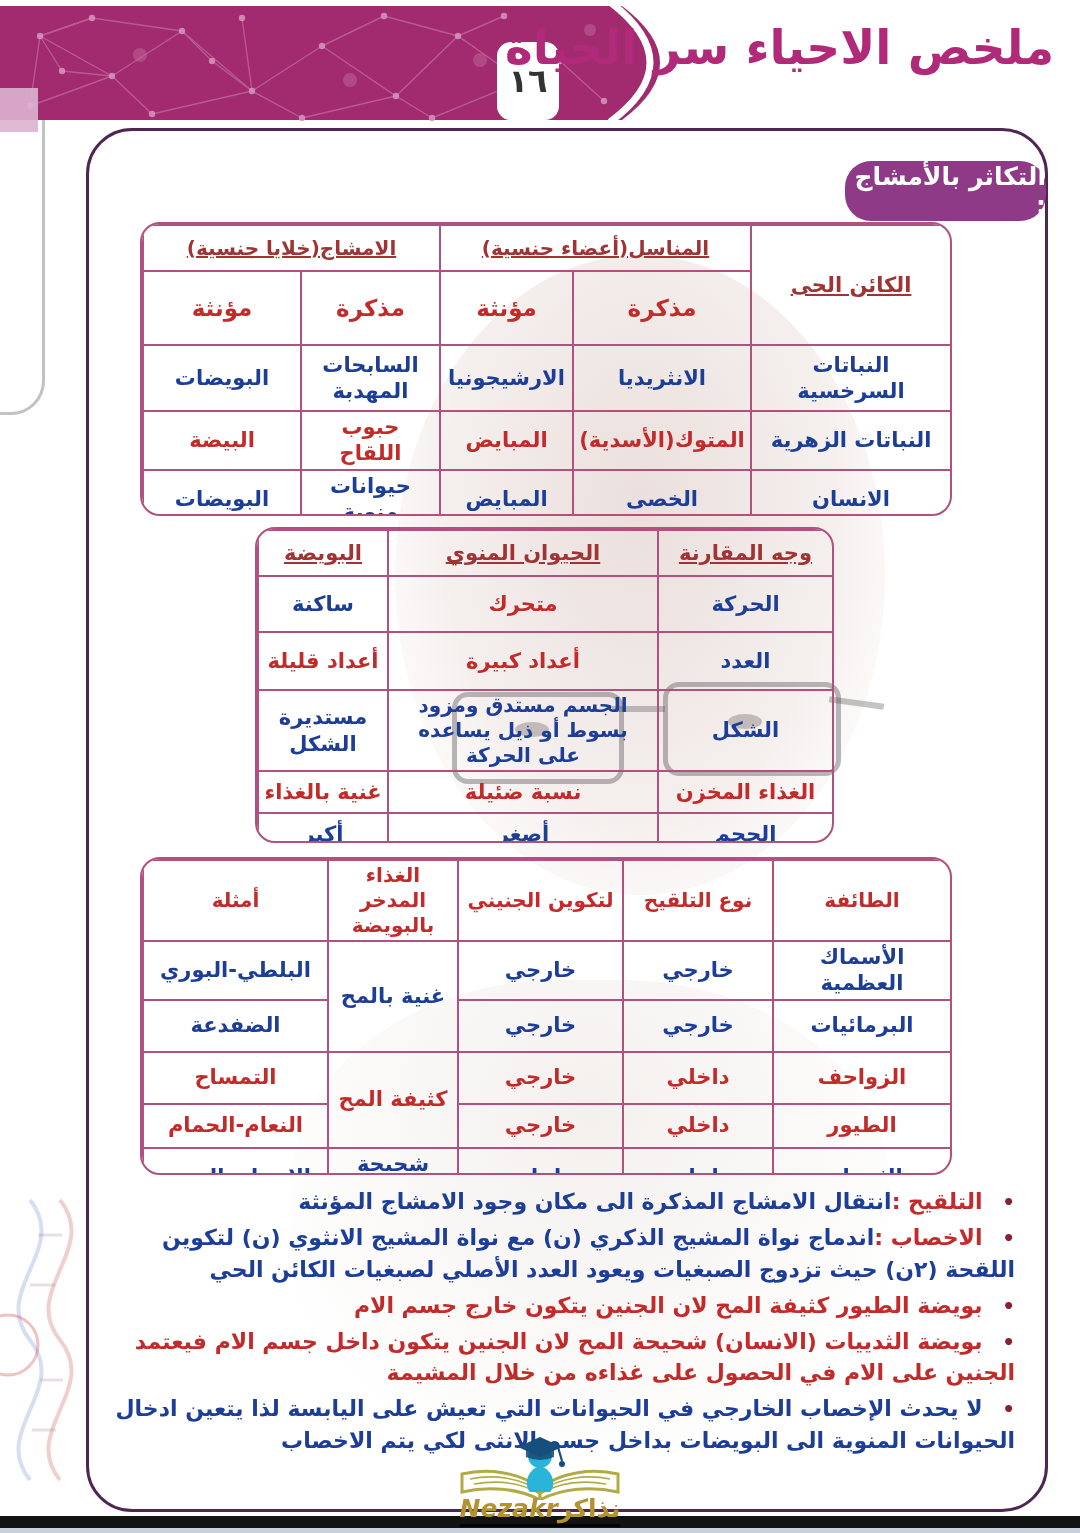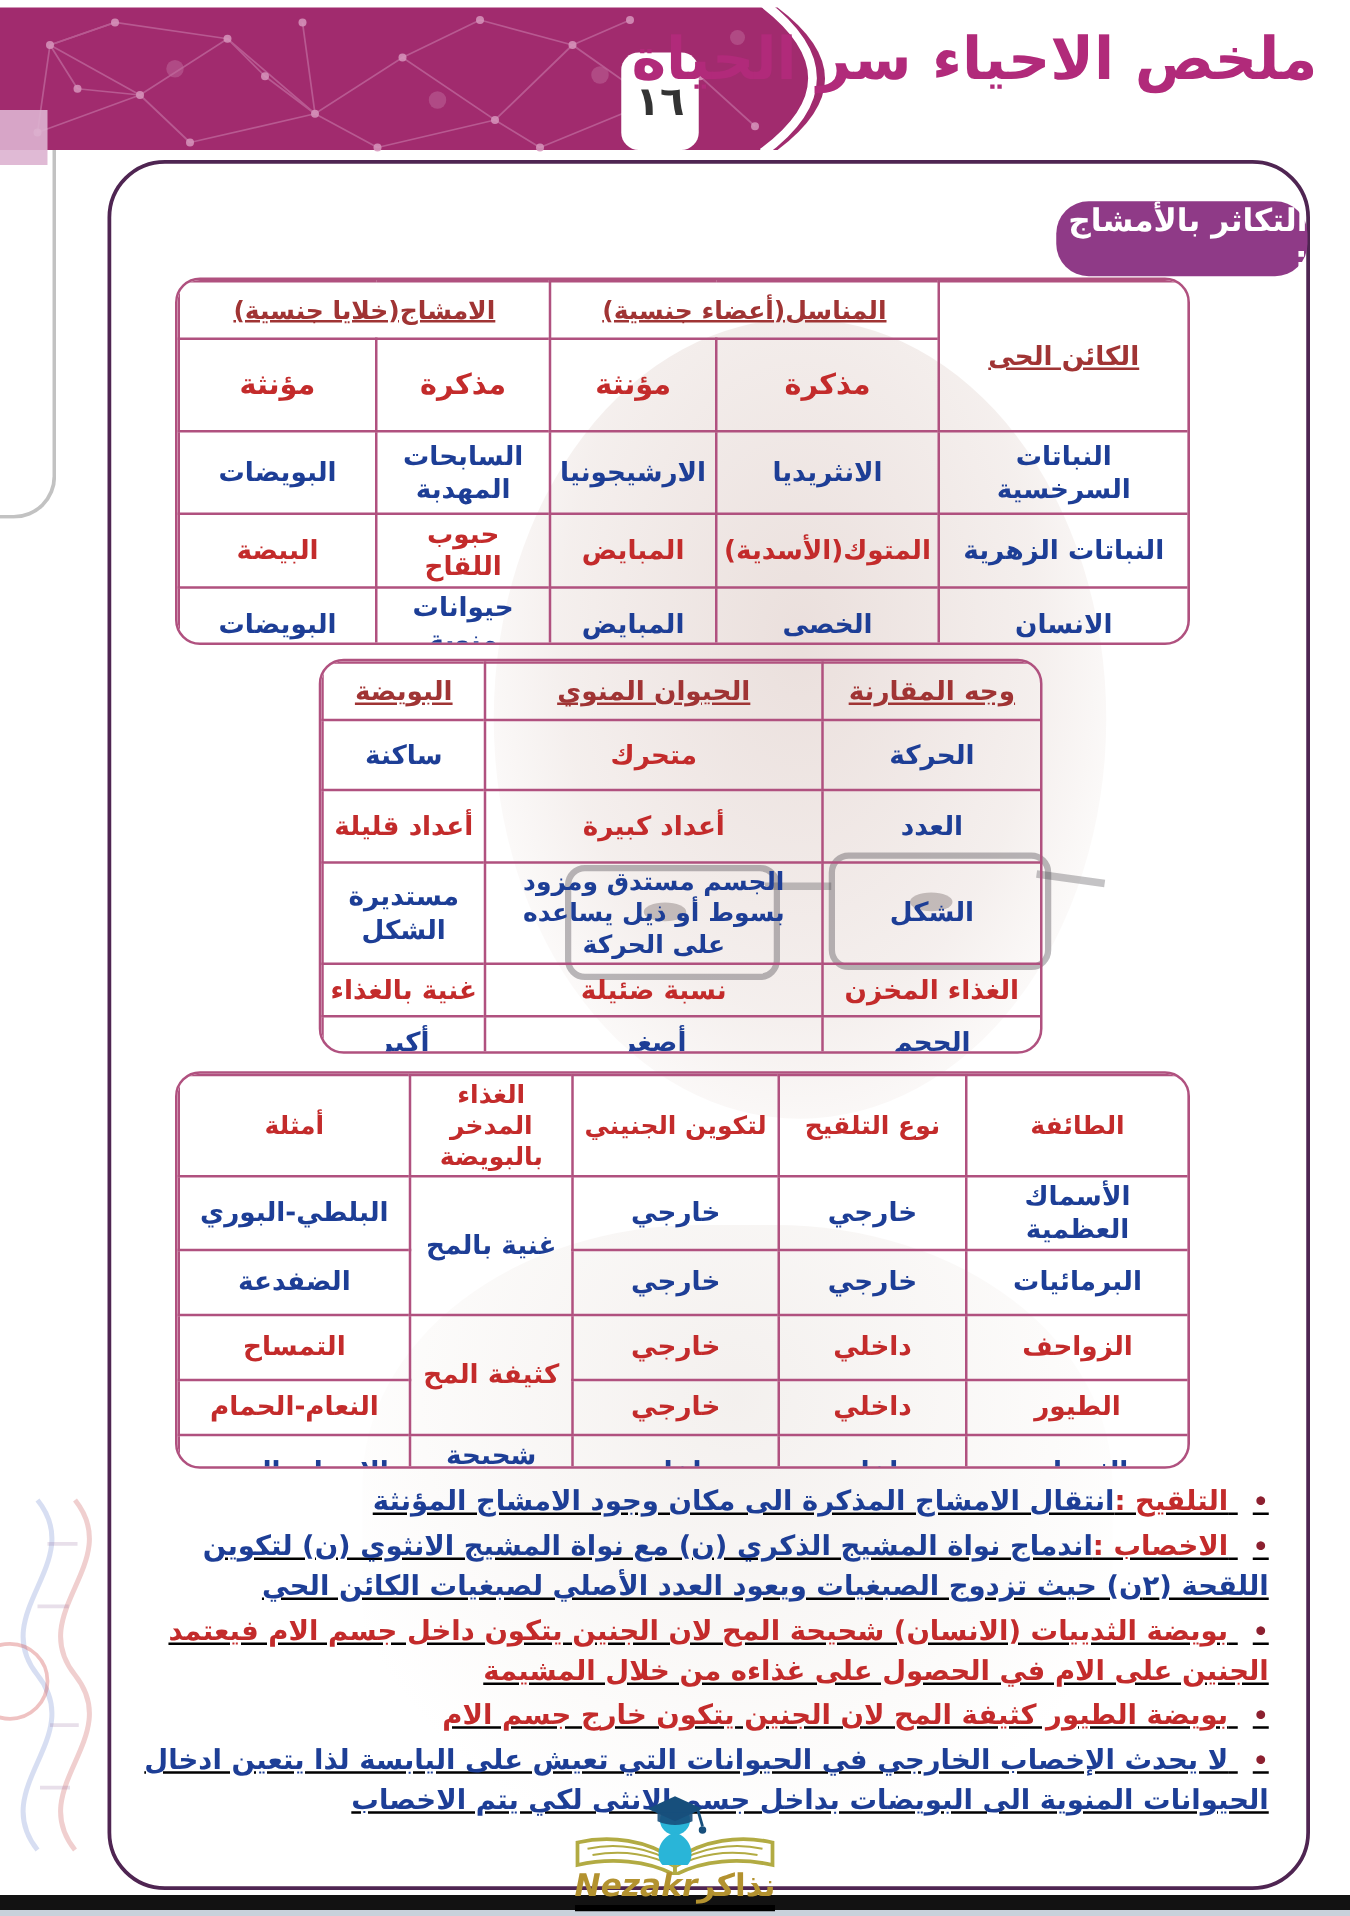--- a/index.html
+++ b/index.html
@@ -48,27 +48,27 @@
   #t2 tr:nth-child(1){height:46px;} #t2 tr:nth-child(2){height:56px;} #t2 tr:nth-child(3){height:58px;}
   #t2 tr:nth-child(4){height:68px;} #t2 tr:nth-child(5){height:42px;} #t2 tr:nth-child(6){height:42px;}
   #t2 td{font-size:21px;}
   #t2 .long{font-size:20px;}
   #t3{left:140px;top:857px;width:808px;height:314px;}
   #t3 tr:nth-child(1){height:70px;} #t3 tr:nth-child(2){height:54px;margin-top:17px;} #t3 tr:nth-child(3){height:52px;}
   #t3 tr:nth-child(4){height:52px;} #t3 tr:nth-child(5){height:44px;} #t3 tr:nth-child(6){height:42px;}
   #t3 .hd{font-size:20px;}
   
   .notes{position:absolute;left:88px;top:1186px;width:927px;z-index:2;direction:rtl;
-         list-style:none;margin:0;padding:0;font-size:22px;font-weight:bold;line-height:1.45;text-align:right;text-decoration:underline;}
+         list-style:none;margin:0;padding:0;font-size:22px;font-weight:bold;line-height:1.45;text-align:right;}
   .notes li{margin:0 0 4px 0;}
   .notes li::before{content:"\2022";color:#8c2030;margin-left:12px;font-size:20px;}
   
   .logo-svg{position:absolute;left:448px;top:1436px;z-index:4;}
   .logo-text{position:absolute;left:430px;top:1494px;width:220px;text-align:center;z-index:4;direction:rtl;}
-  .logo-text .underl{display:inline-block;border-bottom:5px solid #000000;padding-bottom:1px;
+  .logo-text .underl{display:inline-block;border-bottom:3px solid #000000;padding-bottom:1px;
                      color:#b3922f;font-size:25px;font-weight:bold;}
   .logo-en{font-style:italic;}
   .bottom-bar{position:absolute;left:0;top:1516px;width:1080px;height:12px;background:#121212;z-index:3;}
   .bottom-strip{position:absolute;left:0;top:1528px;width:1080px;height:5px;background:#c8d1db;z-index:3;}
 </style>
 </head>
 <body>
 
 <div class="page">
 
@@ -280,24 +280,24 @@
   </div>
 
   <ul class="notes">
     <li>
       <span class="red">التلقيح :</span><span class="blue">انتقال الامشاج المذكرة الى مكان وجود الامشاج المؤنثة</span>
     </li>
     <li>
       <span class="red">الاخصاب :</span><span class="blue">اندماج نواة المشيج الذكري (ن) مع نواة المشيج الانثوي (ن) لتكوين اللقحة (٢ن) حيث تزدوج الصبغيات ويعود العدد الأصلي لصبغيات الكائن الحي</span>
     </li>
     <li>
+      <span class="red">بويضة الطيور كثيفة المح لان الجنين يتكون خارج جسم الام</span>
+    </li>
+    <li>
       <span class="red">بويضة الثدييات (الانسان) شحيحة المح لان الجنين يتكون داخل جسم الام فيعتمد الجنين على الام في الحصول على غذاءه من خلال المشيمة</span>
-    </li>
-    <li>
-      <span class="red">بويضة الطيور كثيفة المح لان الجنين يتكون خارج جسم الام</span>
     </li>
     <li>
       <span class="blue">لا يحدث الإخصاب الخارجي في الحيوانات التي تعيش على اليابسة لذا يتعين ادخال الحيوانات المنوية الى البويضات بداخل جسم الانثى لكي يتم الاخصاب</span>
     </li>
   </ul>
 
   <svg class="logo-svg" width="184" height="64" viewBox="0 0 184 64">
     <path d="M92,52 C70,36 40,32 14,38 L14,56 C40,50 70,52 92,64 Z" fill="#ffffff" stroke="#b2ab43" stroke-width="3"></path>
     <path d="M92,52 C114,36 144,32 170,38 L170,56 C144,50 114,52 92,64 Z" fill="#ffffff" stroke="#b2ab43" stroke-width="3"></path>
     <path d="M92,55 C72,42 46,38 22,43 M92,58 C74,47 50,44 26,48" stroke="#b2ab43" stroke-width="1.6" fill="none"></path>

